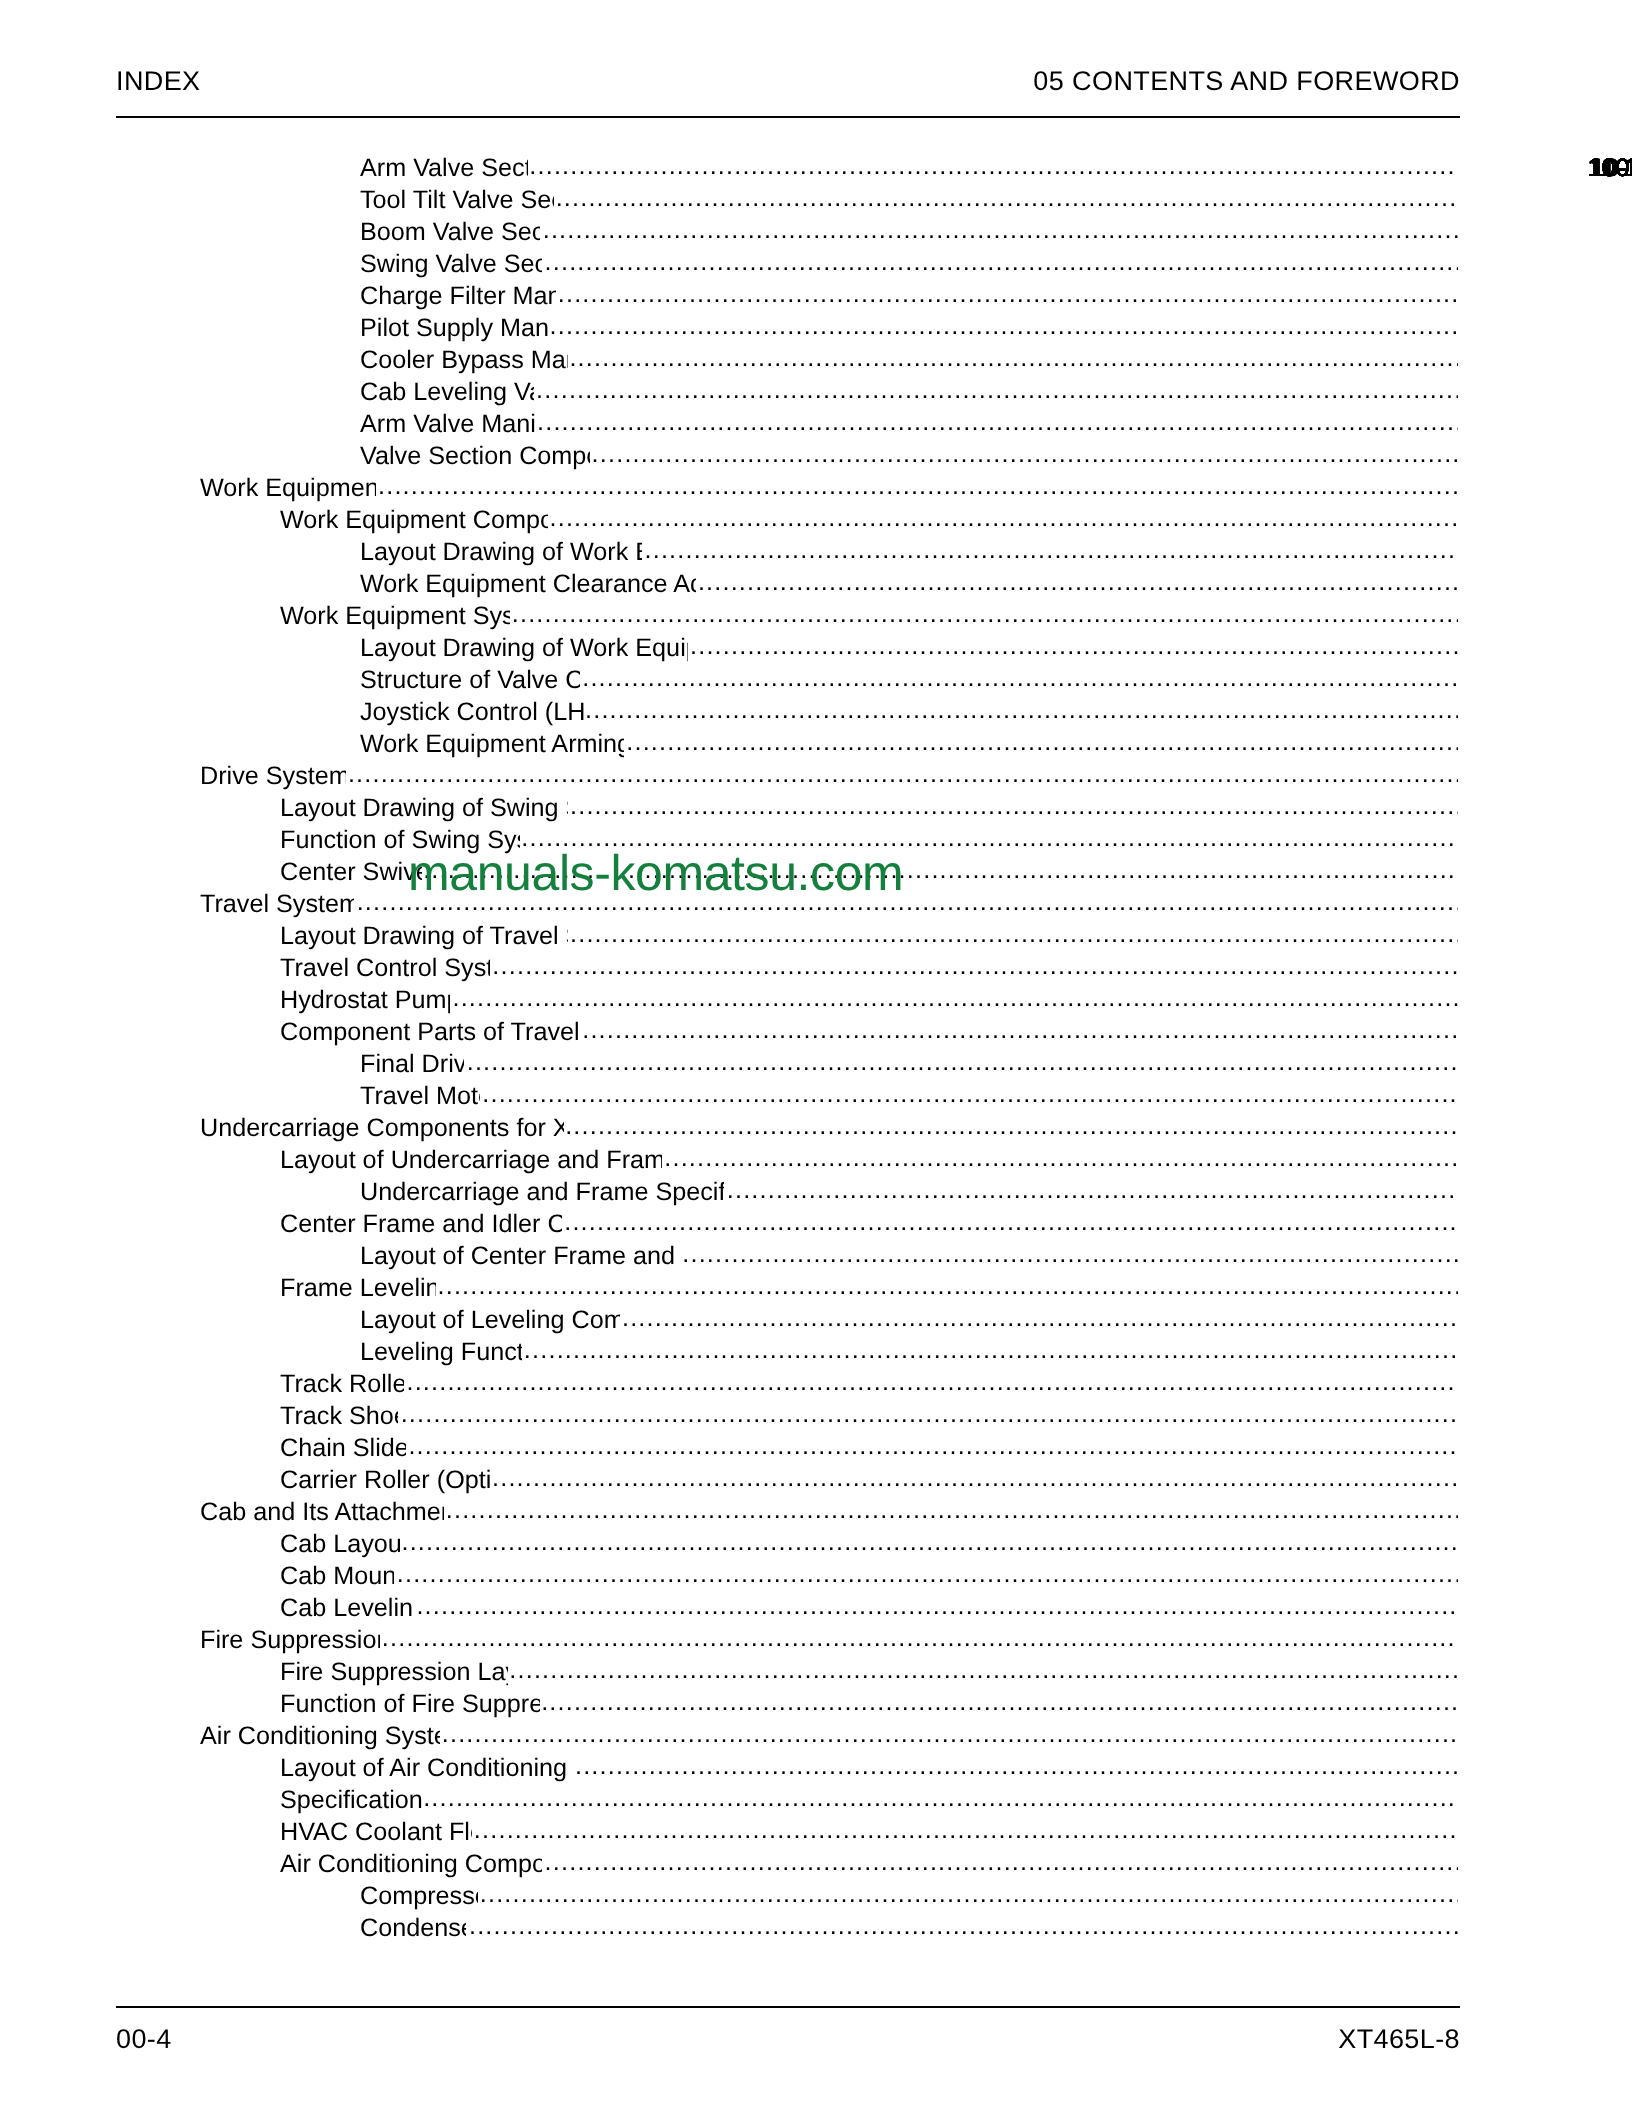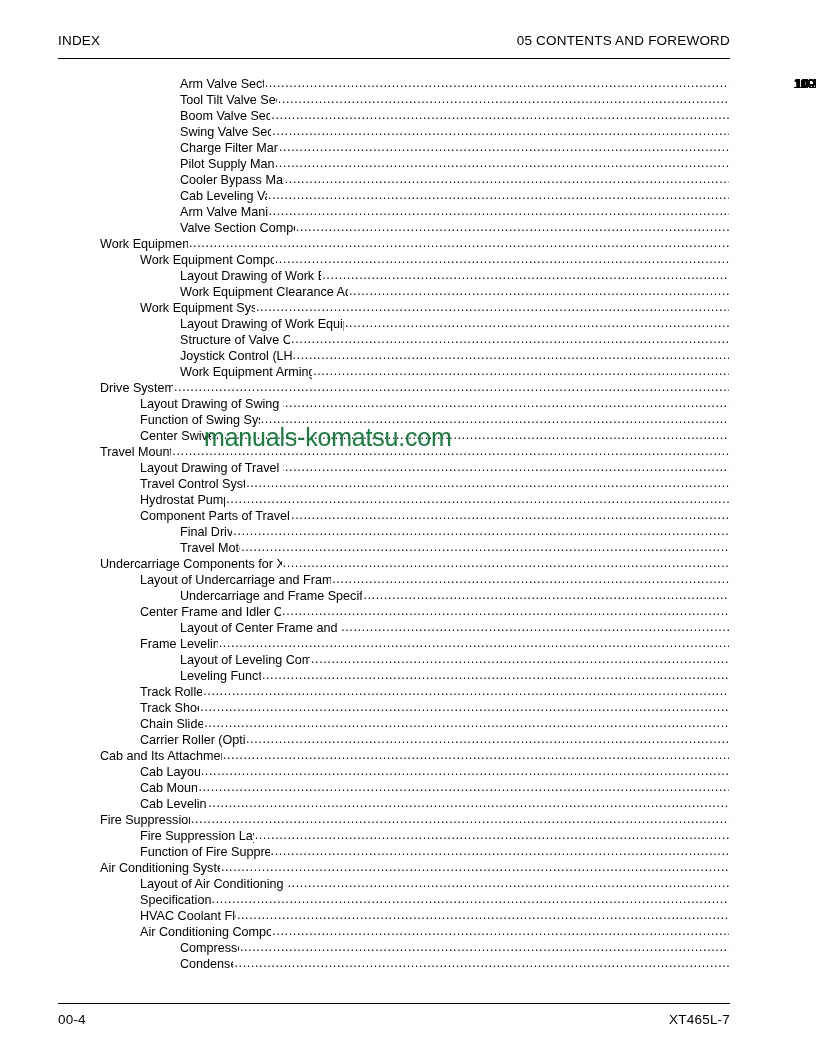--- a/index.html
+++ b/index.html
@@ -235,21 +235,21 @@
         <span class="title">Function of Swing System</span>
         <span class="leader">...........................................................................................................................................</span>
         <span class="page">10-97</span>
       </div>
       <div class="toc-entry lvl-2">
         <span class="title">Center Swivel</span>
         <span class="leader">...........................................................................................................................................</span>
         <span class="page">10-99</span>
       </div>
       <div class="toc-entry lvl-1">
-        <span class="title">Travel Mount</span>
+        <span class="title">Travel System</span>
         <span class="leader">...........................................................................................................................................</span>
         <span class="page">10-102</span>
       </div>
       <div class="toc-entry lvl-2">
         <span class="title">Layout Drawing of Travel System</span>
         <span class="leader">...........................................................................................................................................</span>
         <span class="page">10-102</span>
       </div>
       <div class="toc-entry lvl-2">
         <span class="title">Travel Control System</span>
@@ -407,16 +407,16 @@
         <span class="page">10-130</span>
       </div>
     </div>
 
   <div class="watermark">manuals-komatsu.com</div>
 
   <div class="rule rule-bottom"></div>
 
   <div class="footer">
     <span>00-4</span>
-    <span>XT465L-7</span>
+    <span>XT465L-8</span>
   </div>
 
 </div>
 
 </body></html>

